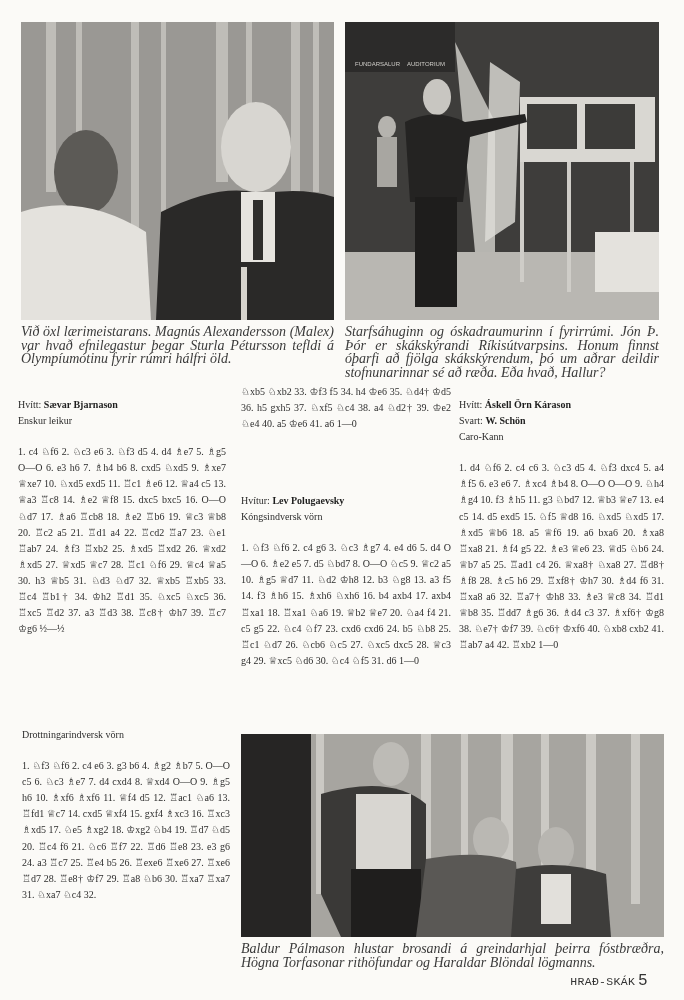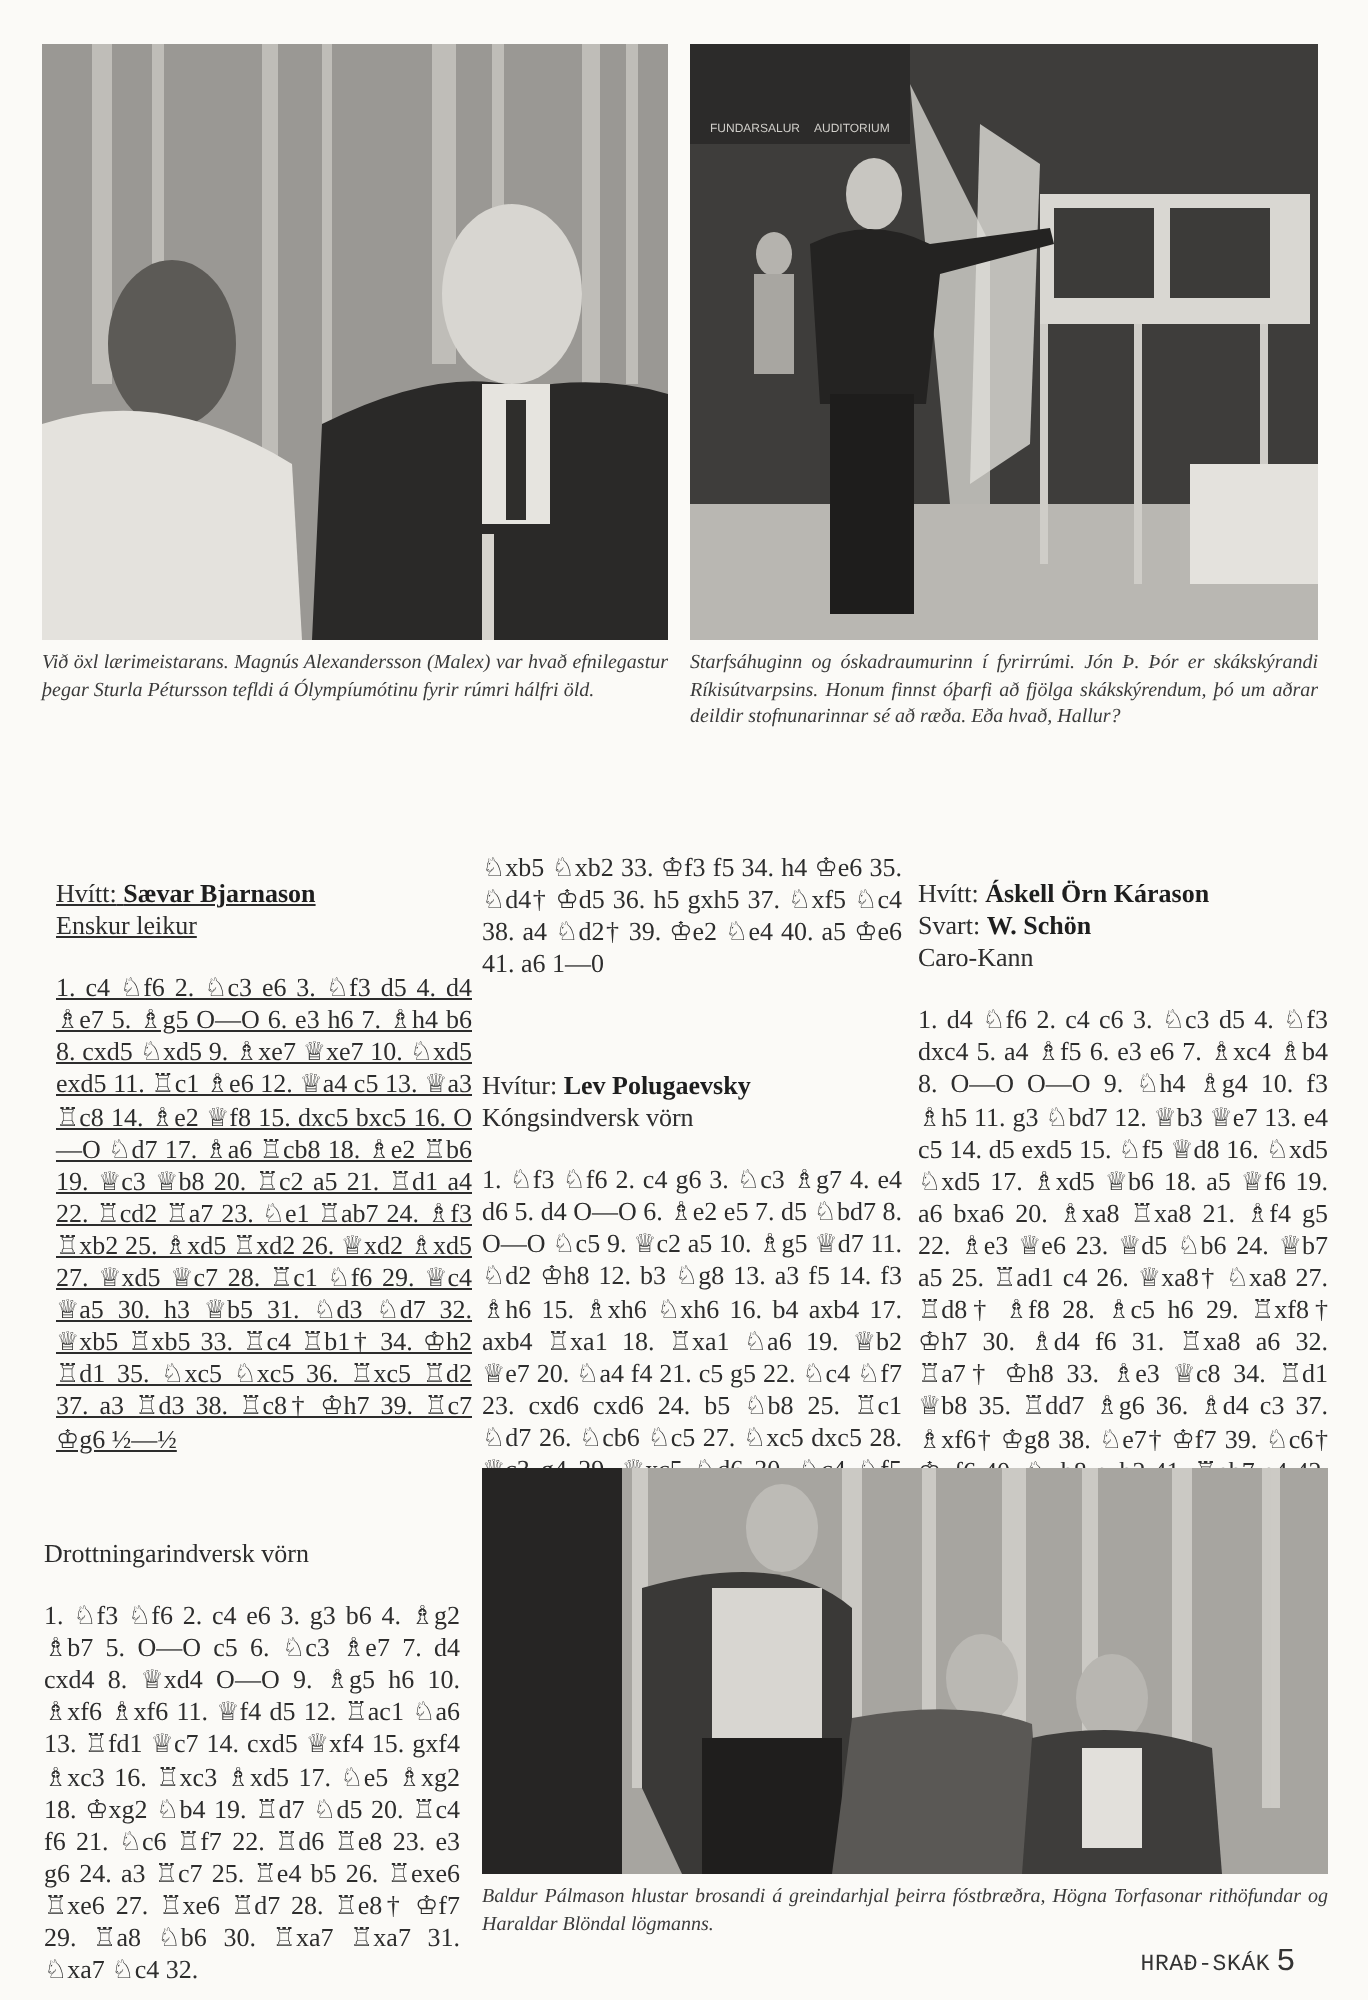--- a/index.html
+++ b/index.html
@@ -8,33 +8,33 @@
     background:#fbfaf7; color:#2a2a2a;
     font-family:"Liberation Serif", "DejaVu Serif", serif;
   }
   .photo { position:absolute; overflow:hidden; background:#777; }
   .photo svg { display:block; width:100%; height:100%; }
   #photo1 { left:21px; top:22px; width:313px; height:298px; }
   #photo2 { left:345px; top:22px; width:314px; height:298px; }
   #photo3 { left:241px; top:734px; width:423px; height:203px; }
 
   .caption {
-    position:absolute; font-style:italic; font-size:10px; line-height:13.6px;
+    position:absolute; font-style:italic; font-size:14px; line-height:13.6px;
     color:#3a3a3a; text-align:justify;
   }
   #cap1 { left:21px; top:325px; width:313px; }
   #cap2 { left:345px; top:325px; width:314px; }
   #cap3 { left:241px; top:942px; width:423px; }
 
-  .col { position:absolute; font-size:13px; line-height:16.1px; color:#2d2d2d;margin-top:42px; }
+  .col { position:absolute; font-size:10px; line-height:16.1px; color:#2d2d2d; }
   .col .hdr { margin:0; }
   .col .hdr b { font-weight:bold; color:#1e1e1e; }
   .col .opening { margin-bottom:15px; }
   .col .moves { text-align:justify; }
-  #g1 { left:28px; top:397px; width:208px;text-decoration:underline; }
+  #g1 { left:18px; top:397px; width:208px; }
   #g2 { left:22px; top:727px; width:208px; }
   #g2b{ left:241px; top:384px; width:210px; }
   #g3 { left:241px; top:493px; width:210px; }
   #g4 { left:459px; top:397px; width:205px; }
 
   .footer { position:absolute; right:36px; top:972px; font-size:11.5px; letter-spacing:0.3px; color:#333;font-family:Liberation Mono, monospace; }
   .footer .num { font-size:16px; margin-left:3px; }
 </style>
 </head>
 <body>

